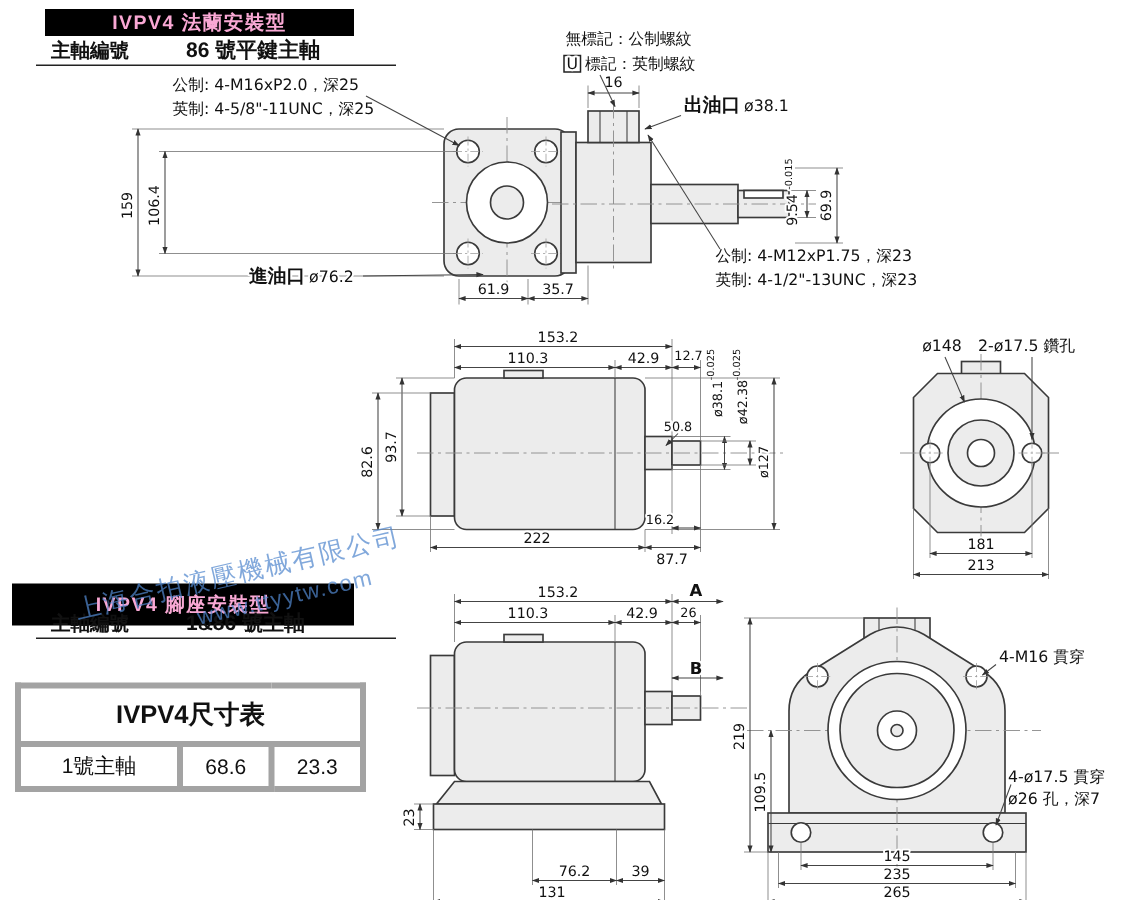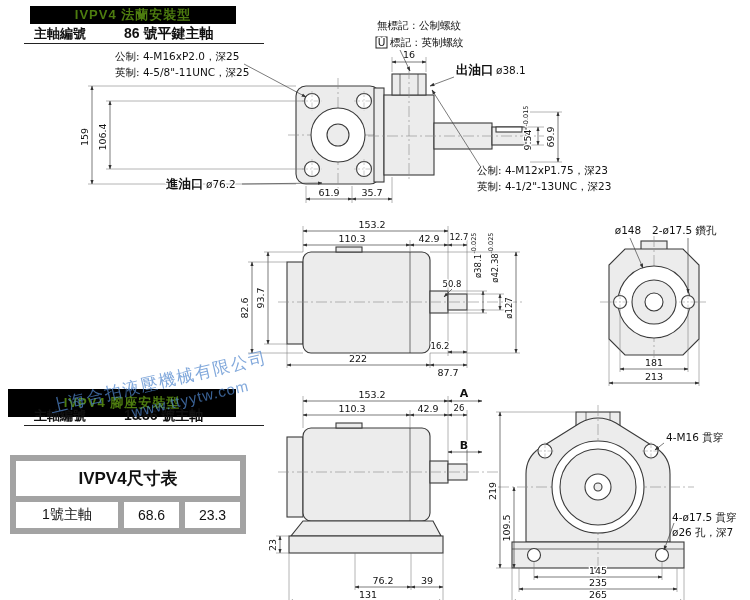--- a/index.html
+++ b/index.html
@@ -20,33 +20,33 @@
        paint-order:stroke;stroke:#fff;stroke-width:2.6px;stroke-linejoin:round;}
   .dim{font-size:9.5px;text-anchor:middle;}
   .dim9{font-size:8.5px;text-anchor:middle;}
   .tol{font-size:6.5px;text-anchor:middle;}
   .note{font-size:10.5px;}
   .noteM{font-size:10.5px;text-anchor:middle;}
   .noteB{font-size:12.5px;font-weight:bold;}
   .dimB{font-size:11px;font-weight:bold;text-anchor:middle;}
 
   
-  .hdr{position:absolute;background:#000;color:#4d7c0f;font-weight:bold;font-size:13px;
+  .hdr{position:absolute;background:#000;color:#f9a8d4;font-weight:bold;font-size:13px;
        display:flex;align-items:center;justify-content:center;letter-spacing:1px;}
   .hdr1{left:30px;top:6px;width:206px;height:18px;}
   .hdr2{left:8px;top:389px;width:228px;height:28px;}
   .sub{position:absolute;border-bottom:1.5px solid #222;display:flex;align-items:center;
        font-weight:bold;color:#111;margin-left:24px;}
   .sub1{left:0;top:25px;width:240px;height:18px;}
   .sub2{left:0;top:407px;width:240px;height:18px;}
   .sub-label{font-size:13px;margin-left:10px;}
   .sub-value{font-size:14px;margin-left:38px;}
   .dim-table{position:absolute;left:10px;top:455px;width:230px;border-collapse:collapse;
              background:#fff;border:2px solid #000;table-layout:fixed;}
-  .dim-table td,.dim-table th{border:6px solid #a3a3a3;text-align:center;font-size:14px;
+  .dim-table td,.dim-table th{border:4px solid #a3a3a3;text-align:center;font-size:14px;
              color:#111;padding:4px 2px;}
   .dim-table .t-title{font-size:17px;font-weight:bold;padding:6px 2px;}
   .dim-table th{font-size:15px;font-weight:bold;}
   .col-type{width:108px;} .col-a{width:61px;} .col-b{width:61px;}
   .watermark{position:absolute;left:48px;top:396px;transform:rotate(-13deg);
              transform-origin:left top;color:rgba(80,135,205,.72);font-size:17px;
              letter-spacing:1.5px;pointer-events:none;z-index:5;white-space:nowrap;}
   .wm2{margin-left:78px;margin-top:3px;font-size:15px;letter-spacing:1px;}
 </style>
 </head>

